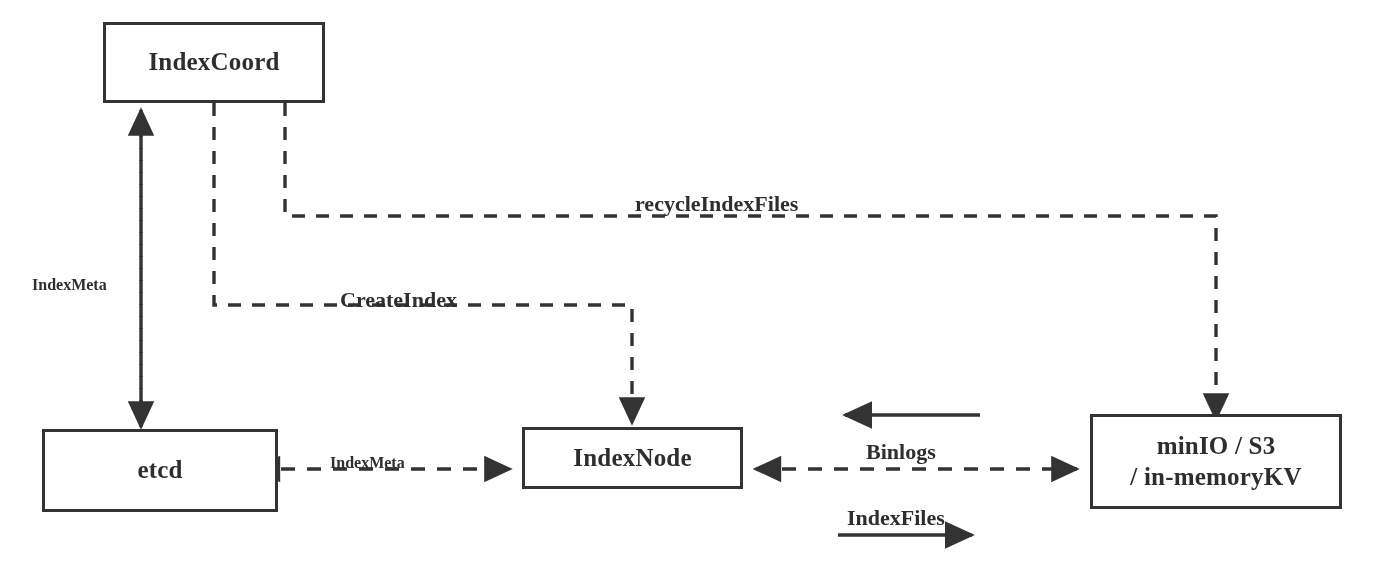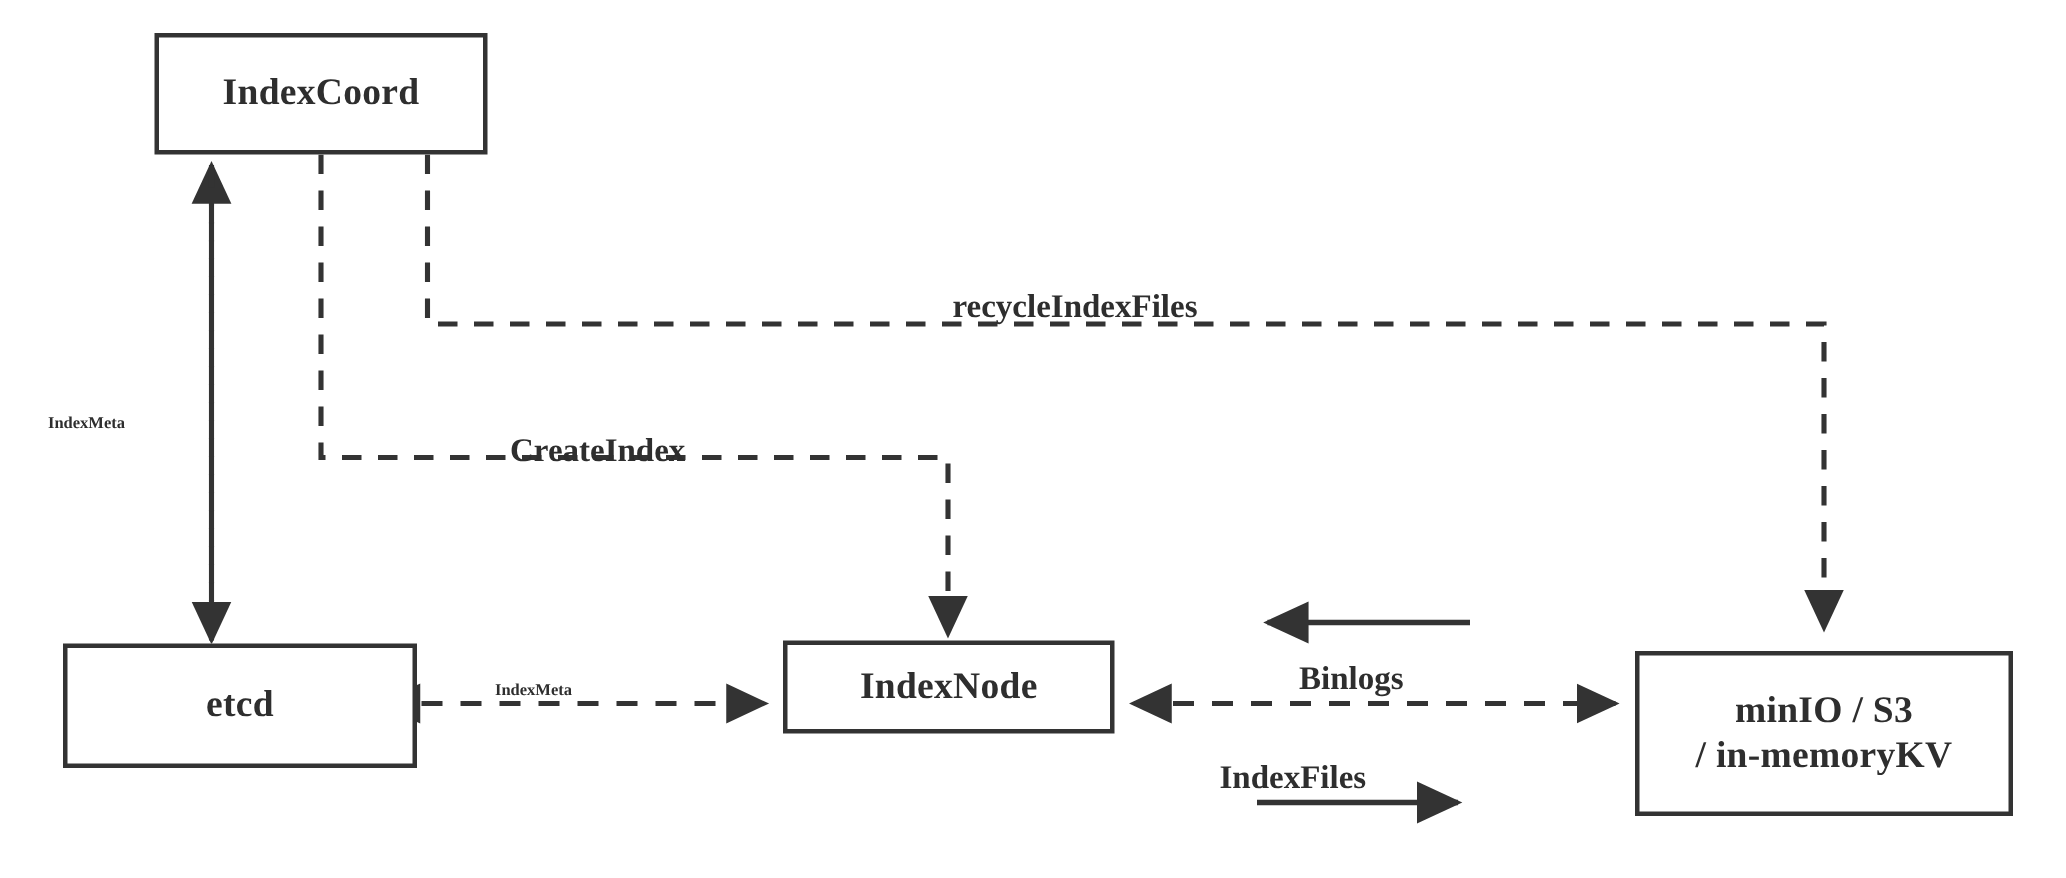--- a/index.html
+++ b/index.html
@@ -46,21 +46,21 @@
   .edge-label {
     position: absolute;
     color: #2e2e2e;
     font-weight: bold;
     font-size: 22px;
     line-height: 1.1;
     white-space: nowrap;
     margin-top: 16px;
   }
   .edge-label.small {
-    font-size: 11px;
+    font-size: 16px;
   }
 </style>
 </head>
 <body>
 
 <div id="diagram-root">
 
   <svg id="diagram-svg" viewBox="0 0 1377 585">
     <defs>
       <marker id="arrowEnd" markerWidth="9" markerHeight="9" refX="7.6" refY="4.5" orient="auto" markerUnits="strokeWidth">
@@ -106,30 +106,30 @@
   </div>
 
   <div class="node-box" style="left:42px; top:429px; width:236px; height:83px;">
     <span class="node-text">etcd</span>
   </div>
 
   <div class="node-box" style="left:522px; top:427px; width:221px; height:62px;">
     <span class="node-text">IndexNode</span>
   </div>
 
-  <div class="node-box" style="left:1090px; top:434px; width:252px; height:110px;">
+  <div class="node-box" style="left:1090px; top:414px; width:252px; height:95px;">
     <span class="node-text">minIO / S3
 / in-memoryKV</span>
   </div>
 
   <div class="edge-label small" style="left:32px; top:260px;">IndexMeta</div>
 
   <div class="edge-label" style="left:340px; top:272px;">CreateIndex</div>
 
   <div class="edge-label" style="left:635px; top:176px;">recycleIndexFiles</div>
 
   <div class="edge-label small" style="left:330px; top:438px;">IndexMeta</div>
 
   <div class="edge-label" style="left:866px; top:424px;">Binlogs</div>
 
-  <div class="edge-label" style="left:813px; top:490px;text-align:center;">IndexFiles</div>
+  <div class="edge-label" style="left:847px; top:490px;text-align:center;">IndexFiles</div>
 
 </div>
 
 </body></html>

